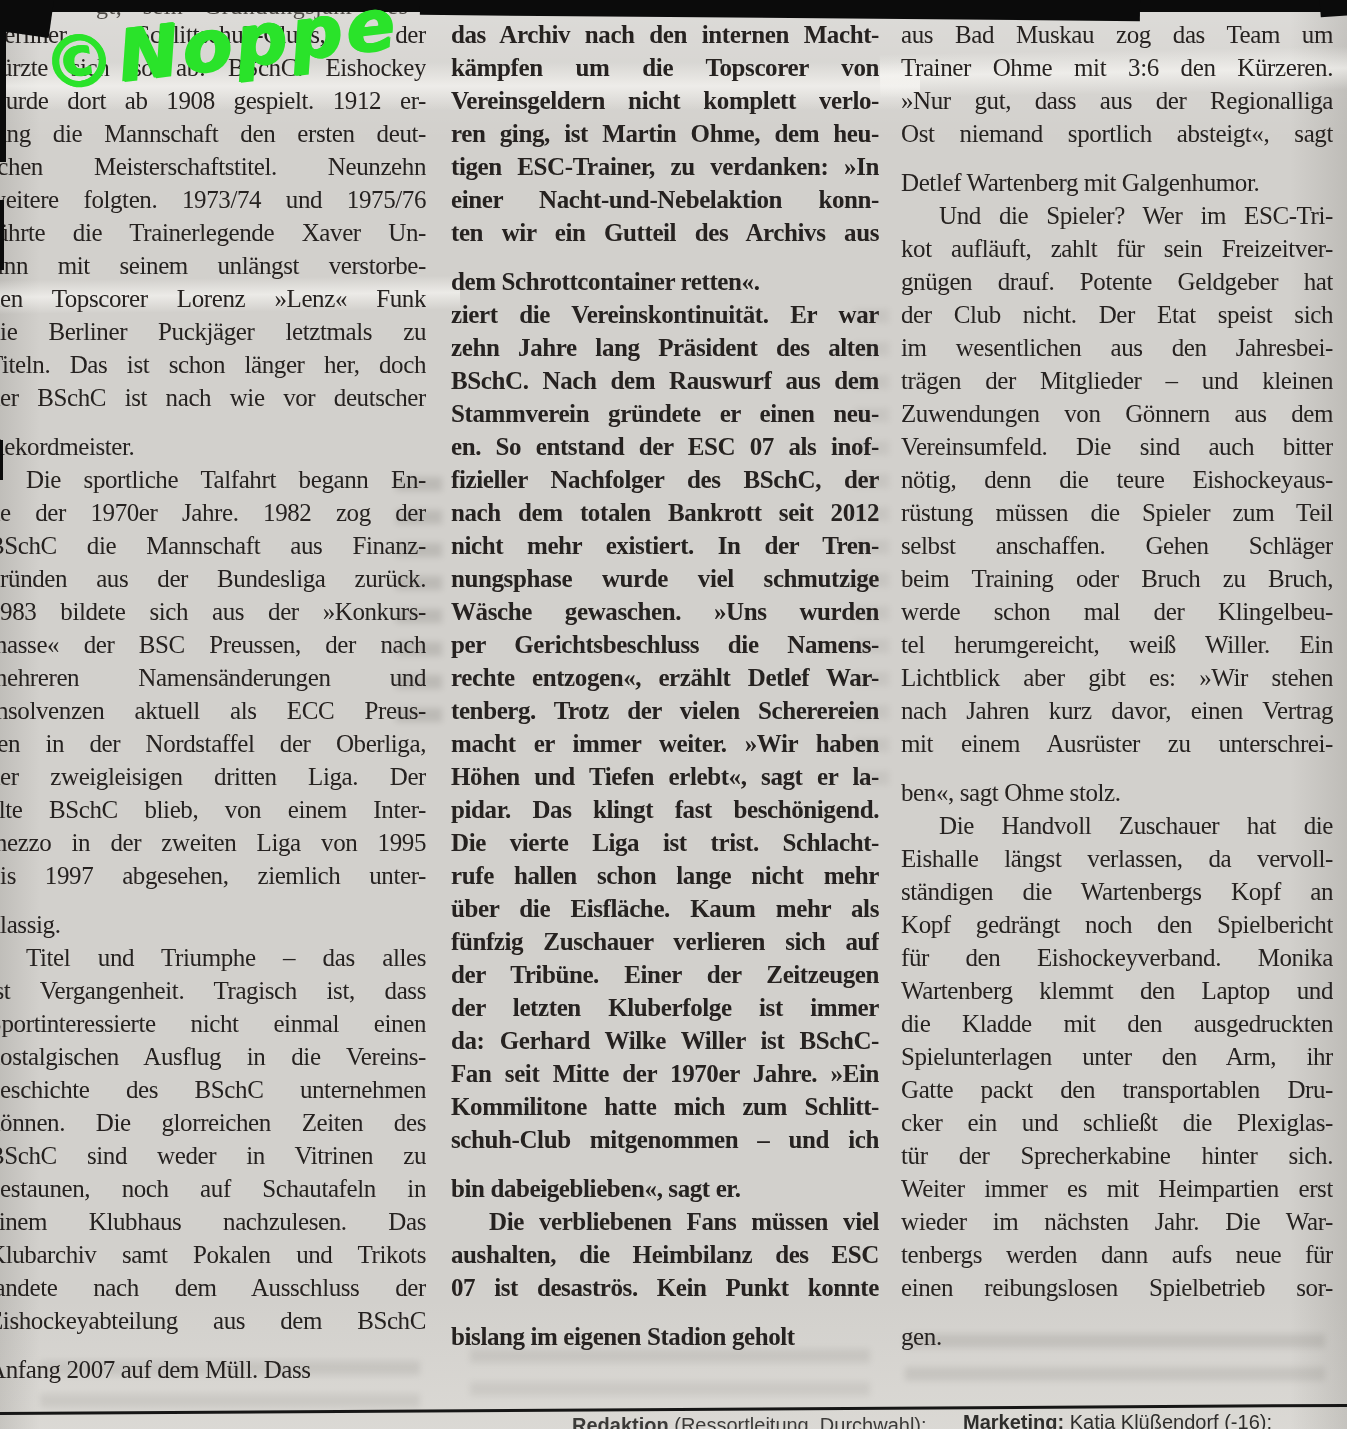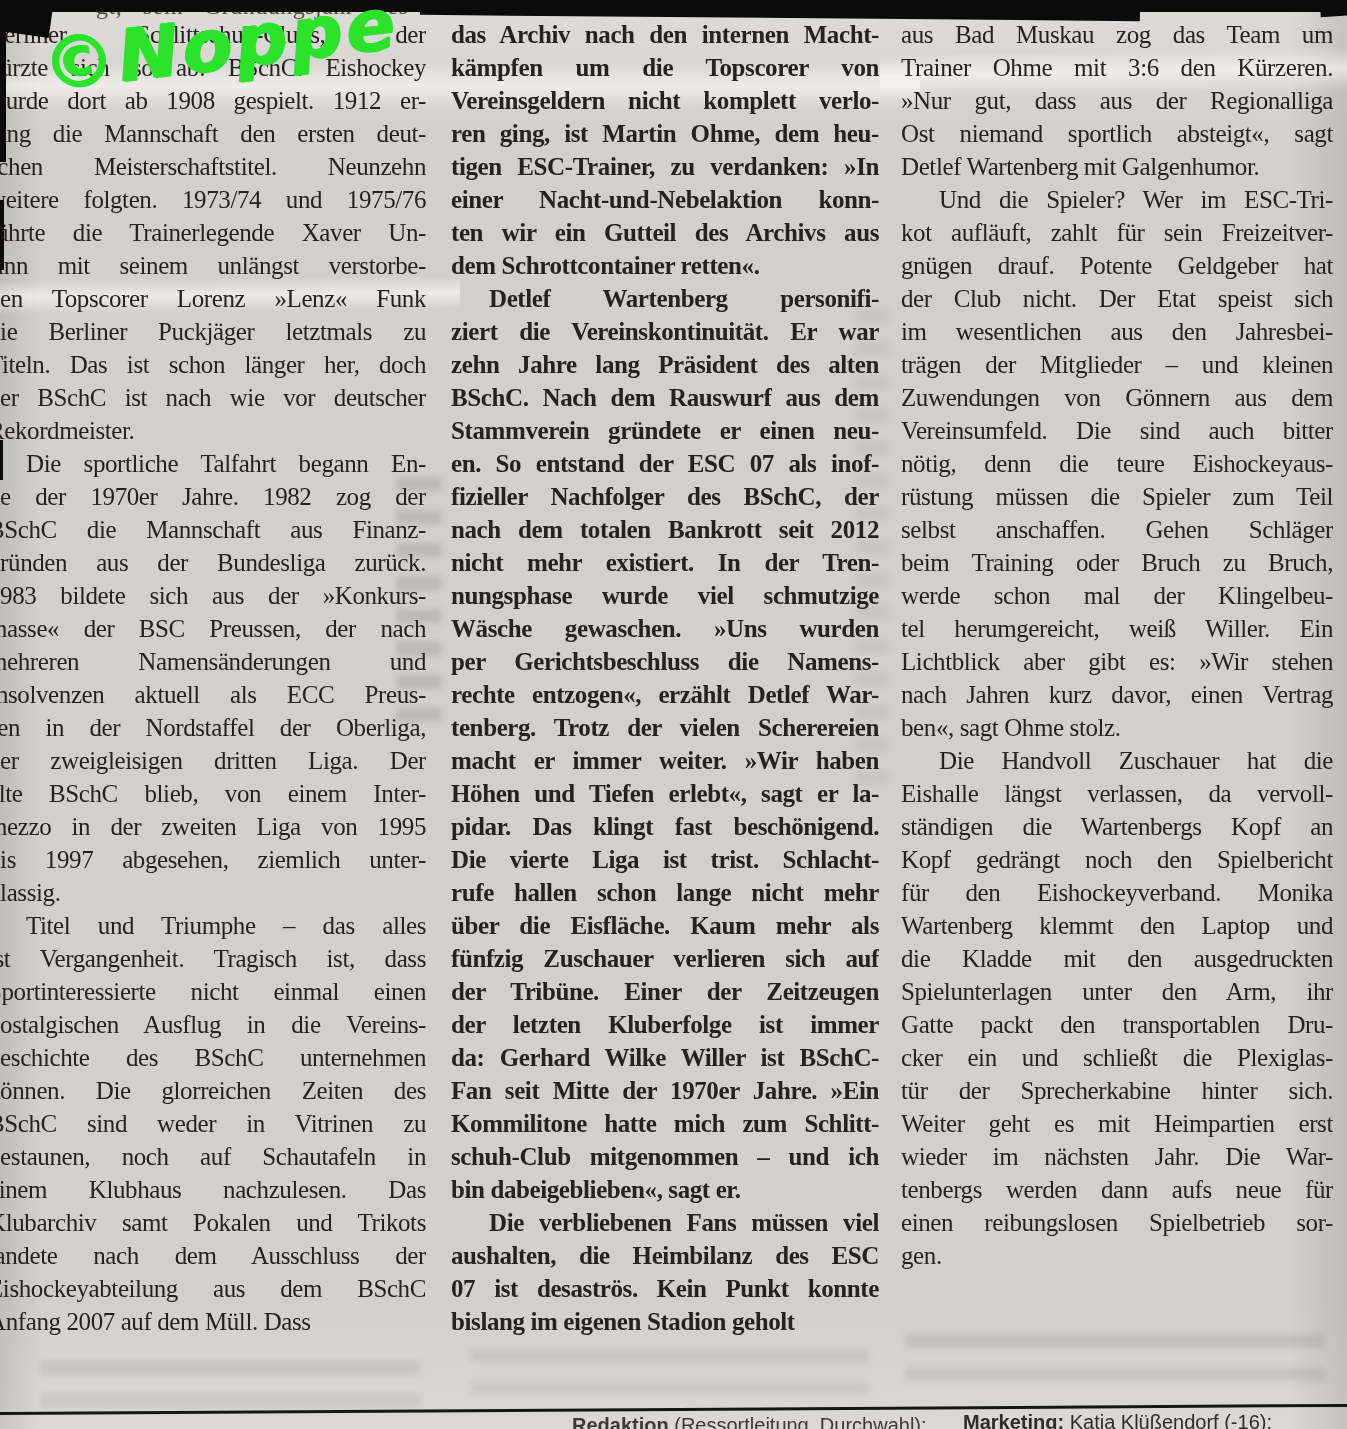--- a/index.html
+++ b/index.html
@@ -19,21 +19,21 @@
   
   .edge{position:absolute;background:#0b0b0b;z-index:6;}
   
   .ghost{position:absolute;filter:blur(3px);opacity:.16;z-index:0;
     background:repeating-linear-gradient(to bottom, rgba(0,0,0,0) 0 9px, #4d4a44 9px 23px, rgba(0,0,0,0) 23px 33px);}
   
   .col{position:absolute;top:18px;z-index:2;color:#262220;
     font-size:25px;line-height:33px;letter-spacing:-0.4px;}
   .para{margin:0;}
   .line{height:33px;overflow:hidden;text-align:justify;text-align-last:justify;}
-  .line.last{text-align-last:left;}
+  .line.last{text-align-last:left;margin-top:16px;}
   .line.indent{text-indent:38px;}
   .top-fragment{position:absolute;left:96px;top:-7px;z-index:2;color:#4e4b47;
     font-size:24px;letter-spacing:.5px;word-spacing:14px;white-space:nowrap;}
   
   .watermark{position:absolute;left:42px;top:2px;z-index:10;
     font-family:"DejaVu Sans",sans-serif;font-style:italic;font-weight:bold;
     font-size:72px;color:#2ae32a;transform:rotate(-7deg);letter-spacing:4px;
     text-shadow:1px 1px 0 #2ae32a, -1px 0 0 #2ae32a;}
   
   .footer-rule{position:absolute;left:-6px;top:1408px;width:1360px;height:3px;background:#161616;
@@ -123,21 +123,20 @@
       <div class="line">das Archiv nach den internen Macht-</div>
       <div class="line">kämpfen um die Topscorer von</div>
       <div class="line">Vereinsgeldern nicht komplett verlo-</div>
       <div class="line">ren ging, ist Martin Ohme, dem heu-</div>
       <div class="line">tigen ESC-Trainer, zu verdanken: »In</div>
       <div class="line">einer Nacht-und-Nebelaktion konn-</div>
       <div class="line">ten wir ein Gutteil des Archivs aus</div>
       <div class="line last">dem Schrottcontainer retten«.</div>
     </div>
     <div class="para">
-      <div class="line indent">Detlef Wartenberg personifi-</div>
       <div class="line">ziert die Vereinskontinuität. Er war</div>
       <div class="line">zehn Jahre lang Präsident des alten</div>
       <div class="line">BSchC. Nach dem Rauswurf aus dem</div>
       <div class="line">Stammverein gründete er einen neu-</div>
       <div class="line">en. So entstand der ESC 07 als inof-</div>
       <div class="line">fizieller Nachfolger des BSchC, der</div>
       <div class="line">nach dem totalen Bankrott seit 2012</div>
       <div class="line">nicht mehr existiert. In der Tren-</div>
       <div class="line">nungsphase wurde viel schmutzige</div>
       <div class="line">Wäsche gewaschen. »Uns wurden</div>
@@ -184,35 +183,36 @@
       <div class="line">Zuwendungen von Gönnern aus dem</div>
       <div class="line">Vereinsumfeld. Die sind auch bitter</div>
       <div class="line">nötig, denn die teure Eishockeyaus-</div>
       <div class="line">rüstung müssen die Spieler zum Teil</div>
       <div class="line">selbst anschaffen. Gehen Schläger</div>
       <div class="line">beim Training oder Bruch zu Bruch,</div>
       <div class="line">werde schon mal der Klingelbeu-</div>
       <div class="line">tel herumgereicht, weiß Willer. Ein</div>
       <div class="line">Lichtblick aber gibt es: »Wir stehen</div>
       <div class="line">nach Jahren kurz davor, einen Vertrag</div>
+      <div class="line">mit einem Ausrüster zu unterschrei-</div>
       <div class="line last">ben«, sagt Ohme stolz.</div>
     </div>
     <div class="para">
       <div class="line indent">Die Handvoll Zuschauer hat die</div>
       <div class="line">Eishalle längst verlassen, da vervoll-</div>
       <div class="line">ständigen die Wartenbergs Kopf an</div>
       <div class="line">Kopf gedrängt noch den Spielbericht</div>
       <div class="line">für den Eishockeyverband. Monika</div>
       <div class="line">Wartenberg klemmt den Laptop und</div>
       <div class="line">die Kladde mit den ausgedruckten</div>
       <div class="line">Spielunterlagen unter den Arm, ihr</div>
       <div class="line">Gatte packt den transportablen Dru-</div>
       <div class="line">cker ein und schließt die Plexiglas-</div>
       <div class="line">tür der Sprecherkabine hinter sich.</div>
-      <div class="line">Weiter geht es mit Heimpartien erst</div>
+      <div class="line">Weiter immer es mit Heimpartien erst</div>
       <div class="line">wieder im nächsten Jahr. Die War-</div>
       <div class="line">tenbergs werden dann aufs neue für</div>
       <div class="line">einen reibungslosen Spielbetrieb sor-</div>
       <div class="line last">gen.</div>
     </div>
   </div>
 
 <div class="footer-rule"></div>
 <div class="footer-text footer-left"><span class="b">Redaktion</span><span> (Ressortleitung, Durchwahl):</span></div>
 <div class="footer-text footer-right"><span class="b">Marketing:</span><span> Katja Klüßendorf (-16);</span></div>

